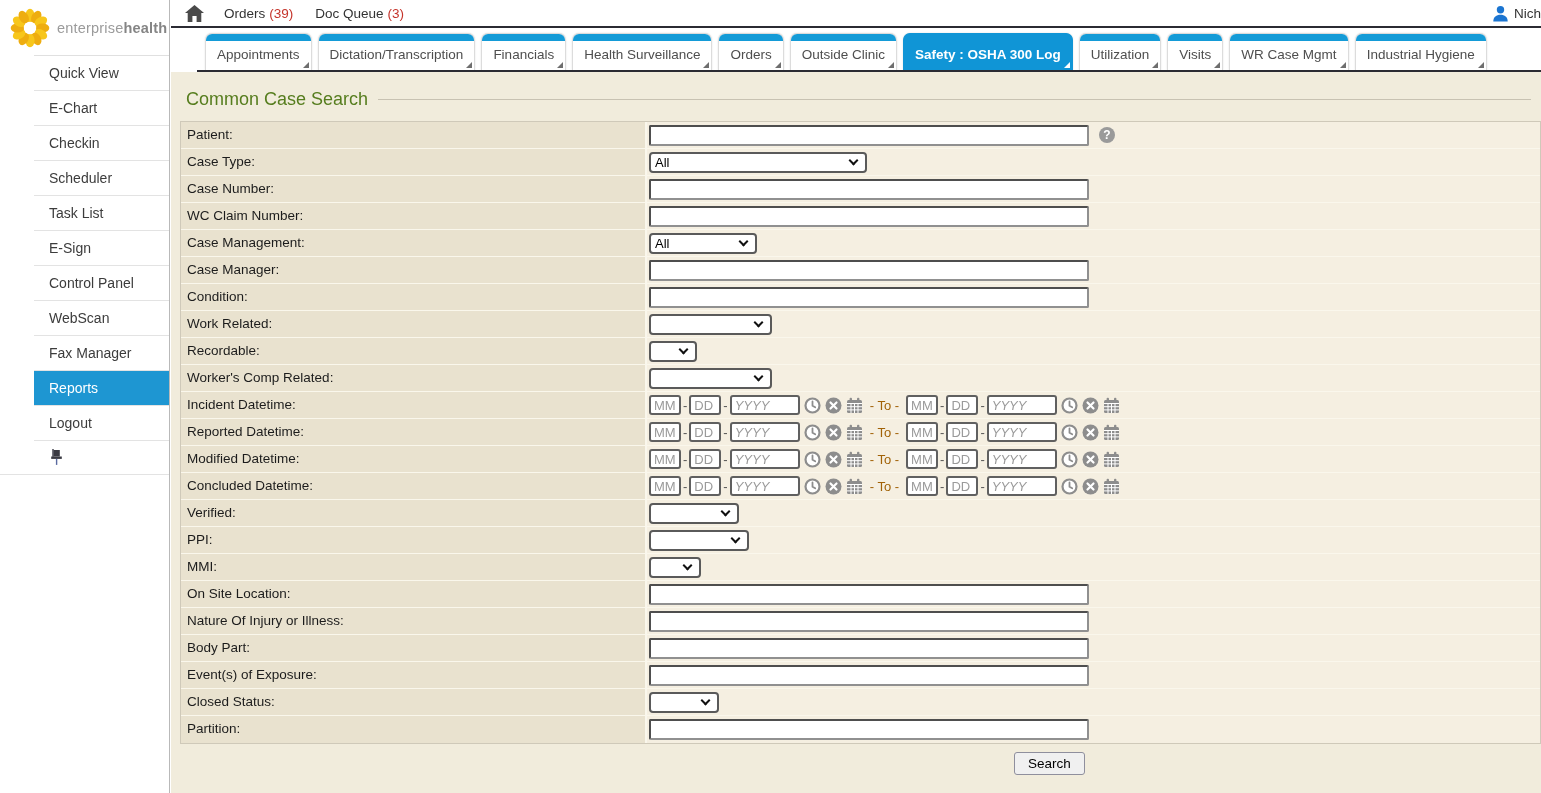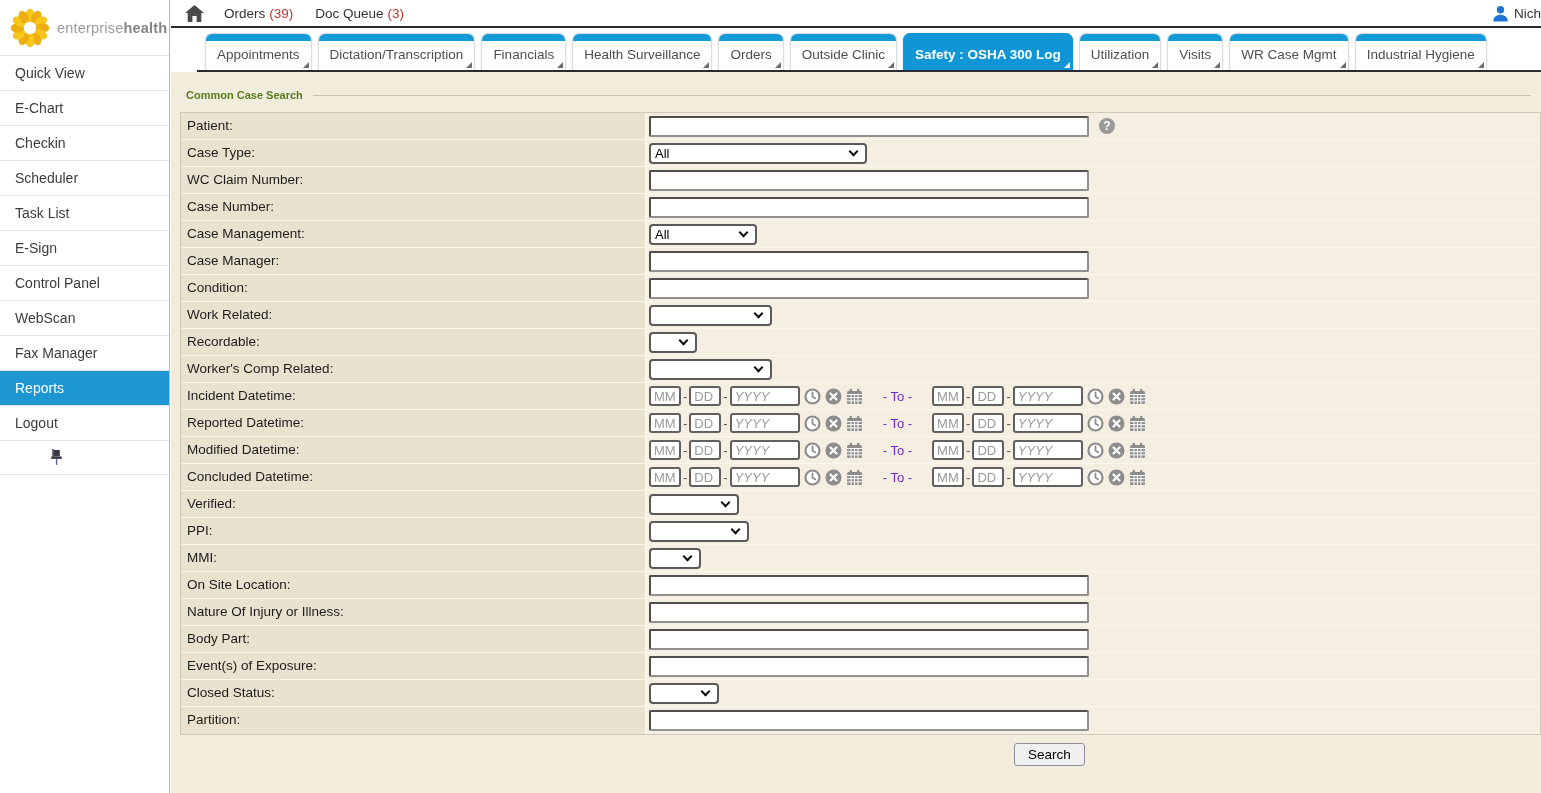--- a/index.html
+++ b/index.html
@@ -6,21 +6,21 @@
   html,body { width:1541px; height:793px; overflow:hidden; background:#fff;
               font-family:"Liberation Sans", sans-serif; }
   .app { position:relative; width:1541px; height:793px; }
 
   
   .sidebar { position:absolute; left:0; top:0; width:170px; height:793px;
              background:#fff; border-right:1px solid #b9b9b9; z-index:5; }
   .logo-box { height:55px; display:flex; align-items:center; padding-left:10px; }
   .brand { margin-left:7px; font-size:14.5px; color:#9b9b9b; letter-spacing:.2px; }
   .brand b { color:#858585; font-weight:bold; }
-  .nav { border-top:1px solid #e0e0e0; }
+  .nav { border-top:1px solid #e0e0e0;margin-left:34px; }
   .nav-item { height:35px; line-height:34px; padding-left:15px; font-size:14px;
               color:#3c3c3c; border-bottom:1px solid #e3e3e3; cursor:pointer; }
   .nav-item.active { background:#1e96d2; color:#fff; }
   .pin-row { height:34px; display:flex; align-items:center; padding-left:50px;
              border-bottom:1px solid #e3e3e3; }
 
   
   .topbar { position:absolute; left:171px; top:0; right:0; height:28px; background:#fff;
             border-bottom:2px solid #2b2b33; display:flex; align-items:center;
             padding-left:14px; overflow:hidden; }
@@ -48,21 +48,21 @@
   .tab-label { padding:0 11px 8px 11px; font-size:13.5px; color:#4e4e4e; }
   .tab.active { background:#1095d6; border-color:#1095d6; }
   .tab.active::before { background:#1095d6; }
   .tab.active::after { border-color:transparent transparent #fff transparent; }
   .tab.active .tab-label { color:#fff; font-weight:bold; }
 
   
   .content { position:absolute; left:171px; top:72px; right:0; bottom:0;
              background:#f1ecdc; overflow:hidden; }
   .title-row { display:flex; align-items:center; padding:17px 10px 0 15px; }
-  .page-title { font-size:11px; font-weight:bold; color:#567d1e; white-space:nowrap; }
+  .page-title { font-size:18px; font-weight:normal; color:#567d1e; white-space:nowrap; }
   .title-rule { flex:1; height:1px; background:#c8c2b2; margin-left:10px; }
 
   .form-table { margin:11px 0 0 9px; border:1px solid #cfc9b9; background:#f5efe1; }
   .form-row { display:flex; height:27px; border-bottom:1px solid #faf7ec; }
   .form-row:last-child { border-bottom:none; }
   .row-label { width:466px; flex:0 0 466px; background:#e9e2cf; border-right:2px solid #faf7ec;
                font-size:13.5px; color:#1c1c1c; line-height:26px; padding-left:6px;
                overflow:hidden; white-space:nowrap; }
   .row-field { flex:1; background:#f5efe1; display:flex; align-items:center; padding-left:2px; }
 
@@ -76,21 +76,21 @@
   .chev { width:7px; height:7px; border-right:2px solid #111; border-bottom:2px solid #111;
           transform:rotate(45deg); margin:-3px 8px 0 4px; flex:0 0 auto; }
 
   .dt-group { display:flex; align-items:center; }
   .dt-input { height:20px; border:2px solid #606060; border-radius:3px; background:#fff;
               font-size:13px; padding:0 3px; font-family:"Liberation Sans",sans-serif; }
   .dt-input::placeholder { color:#9a9a9a; }
   .dt-mm, .dt-dd { width:32px; }
   .dt-yyyy { width:70px;font-style:italic; }
   .dt-sep { color:#555; font-size:13px; margin:0 2px; }
-  .range-sep { color:#6d28d9; font-size:13px; margin:0 20px; white-space:nowrap; }
+  .range-sep { color:#a16207; font-size:13px; margin:0 7px; white-space:nowrap; }
   .dt-icon { margin-left:4px; display:flex; cursor:pointer; }
   .dt-icon:first-of-type { margin-left:8px; }
 
   .help-dot { width:16px; height:16px; border-radius:50%; background:#9a9a9a; color:#fff;
               font-size:12px; font-weight:bold; display:flex; align-items:center;
               justify-content:center; margin-left:10px; cursor:pointer; }
 
   .search-row { margin-top:8px; padding-left:843px; }
   .search-btn { font-size:13.5px; padding:3px 13px; background:#f0f0f0;
                 border:1px solid #8f8f9d; border-radius:3px; color:#000; cursor:pointer;
@@ -246,27 +246,27 @@
         <div class="form-row">
     <div class="row-label">Case Type:</div>
     <div class="row-field">
             <div class="sel" style="width: 218px;">
     <span class="select-value">All</span>
     <span class="chev"></span>
   </div>
           </div>
   </div>
         <div class="form-row">
+    <div class="row-label">Case Number:</div>
+    <div class="row-field">
+            <input class="txt-input" type="text" value="" style="width: 440px;">
+          </div>
+  </div>
+        <div class="form-row">
     <div class="row-label">WC Claim Number:</div>
-    <div class="row-field">
-            <input class="txt-input" type="text" value="" style="width: 440px;">
-          </div>
-  </div>
-        <div class="form-row">
-    <div class="row-label">Case Number:</div>
     <div class="row-field">
             <input class="txt-input" type="text" value="" style="width: 440px;">
           </div>
   </div>
         <div class="form-row">
     <div class="row-label">Case Management:</div>
     <div class="row-field">
             <div class="sel" style="width: 108px;">
     <span class="select-value">All</span>
     <span class="chev"></span>

